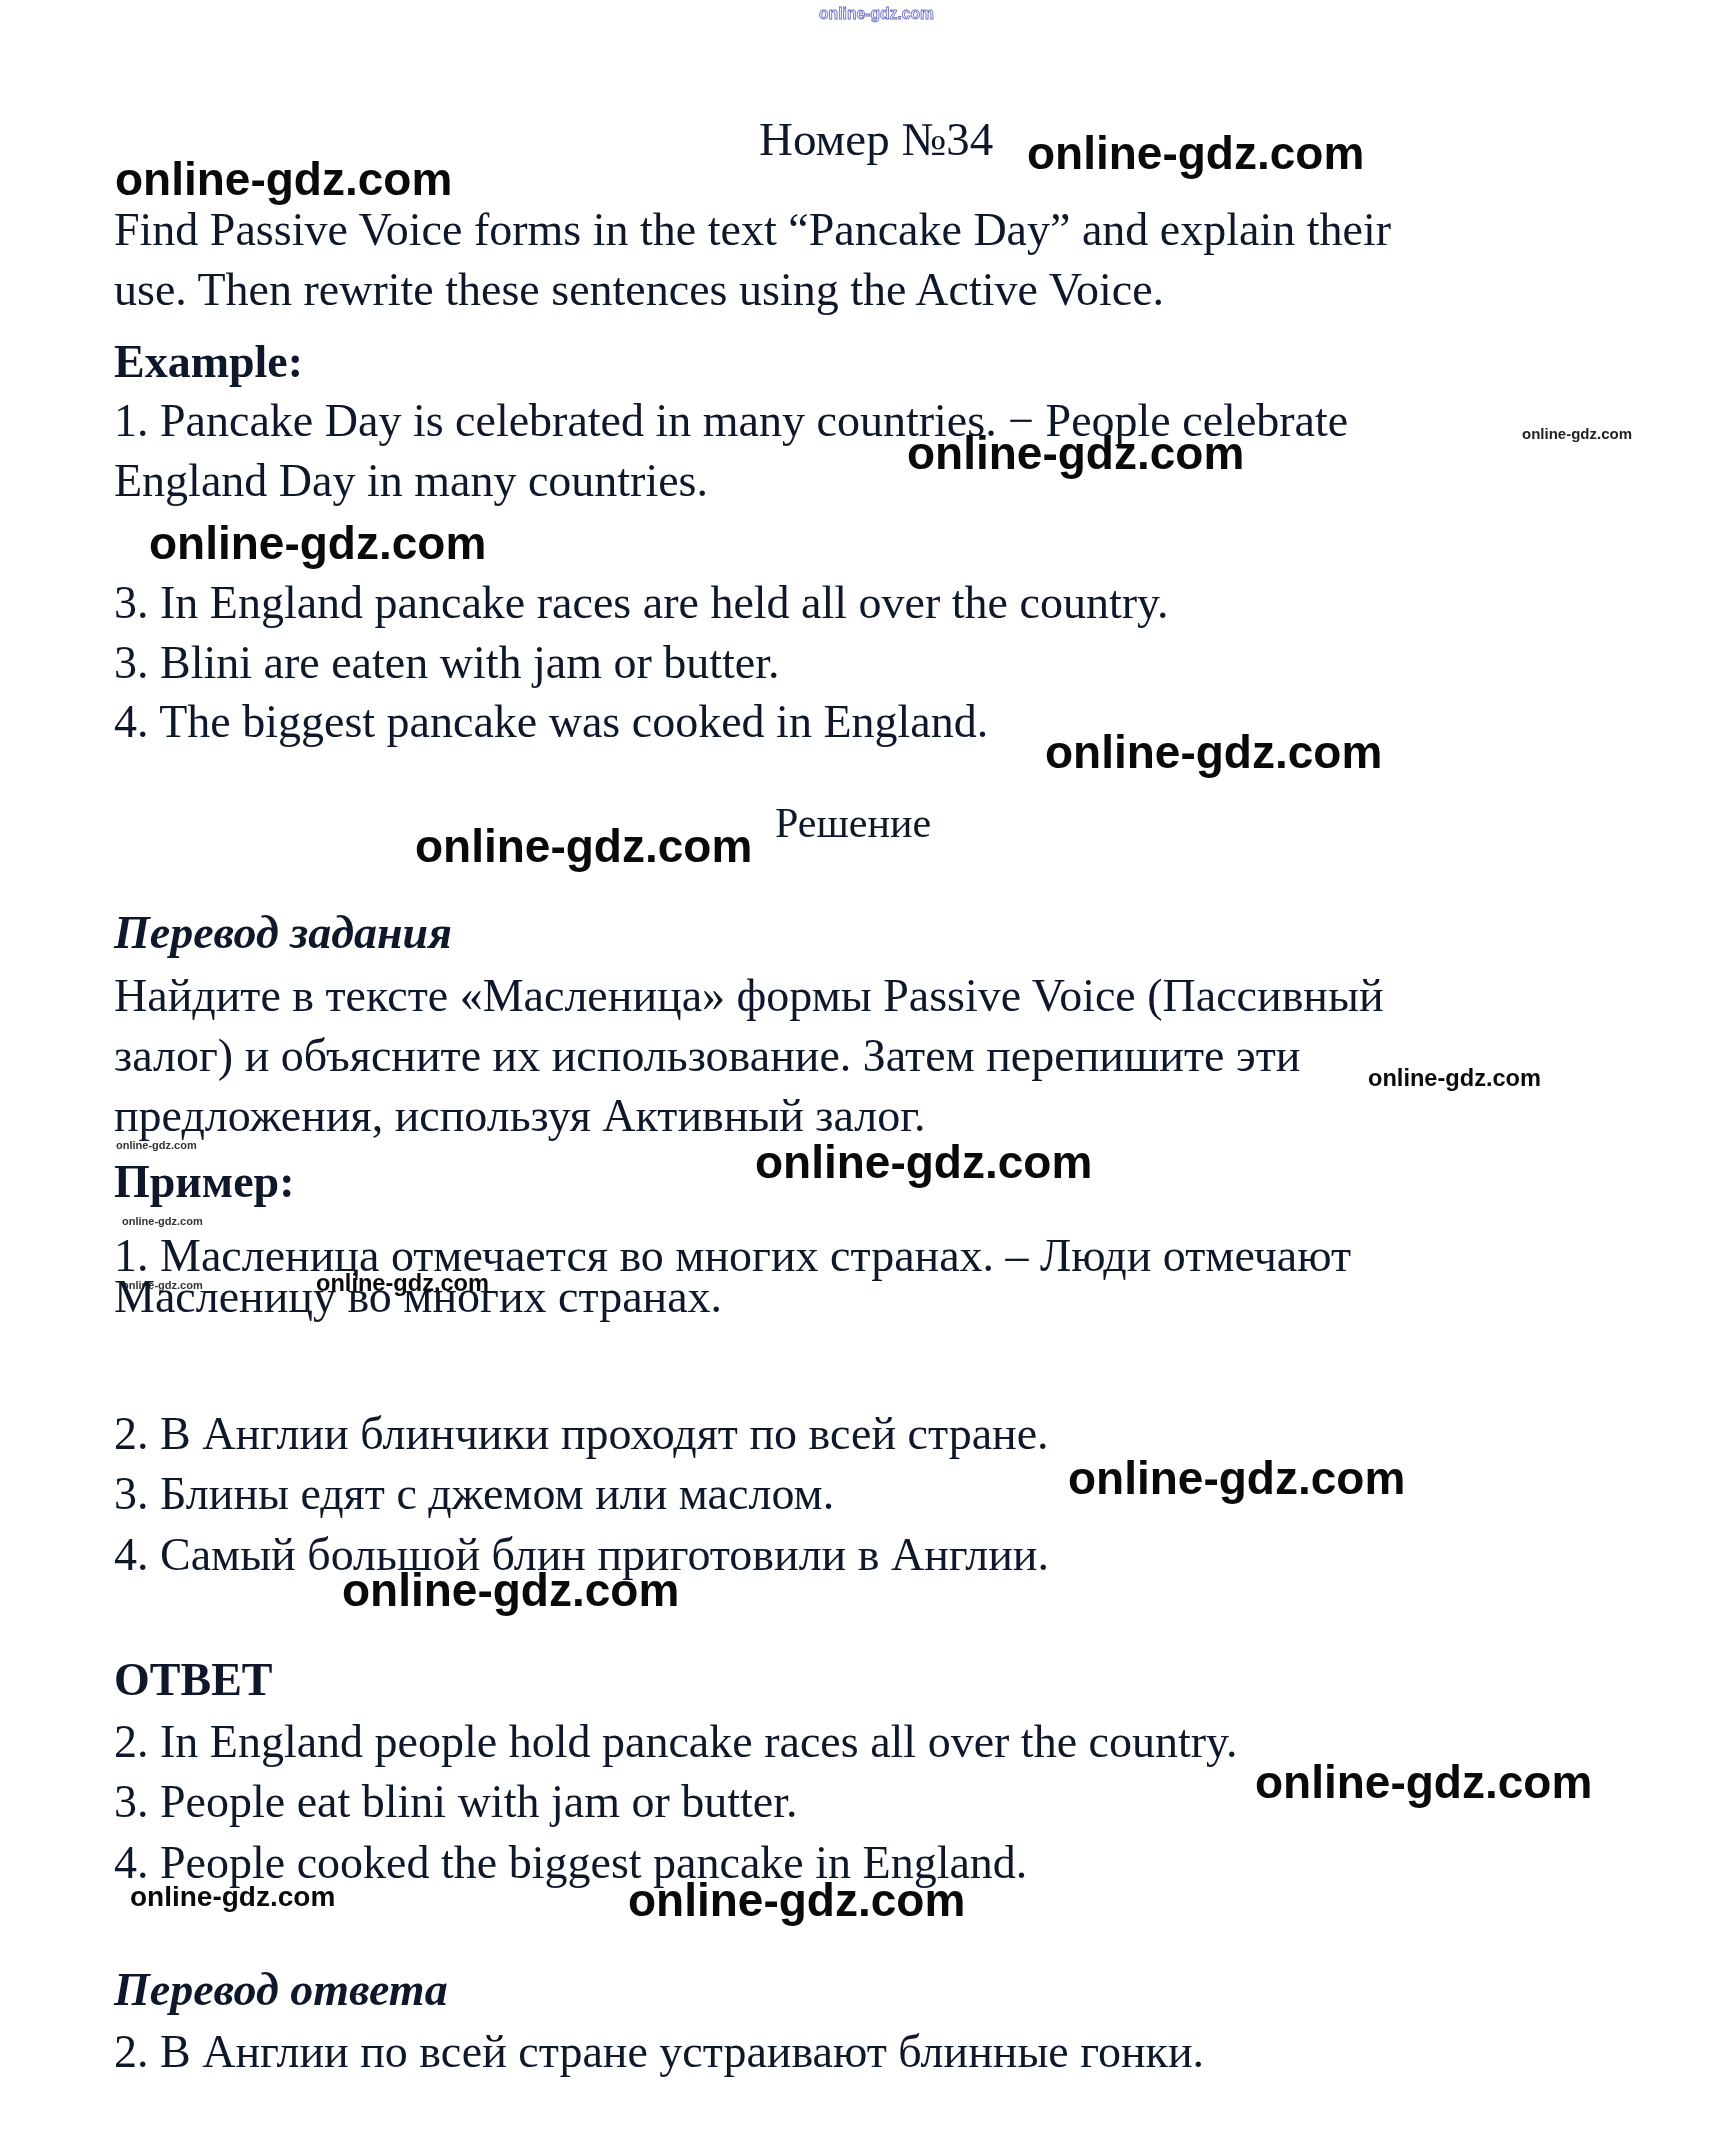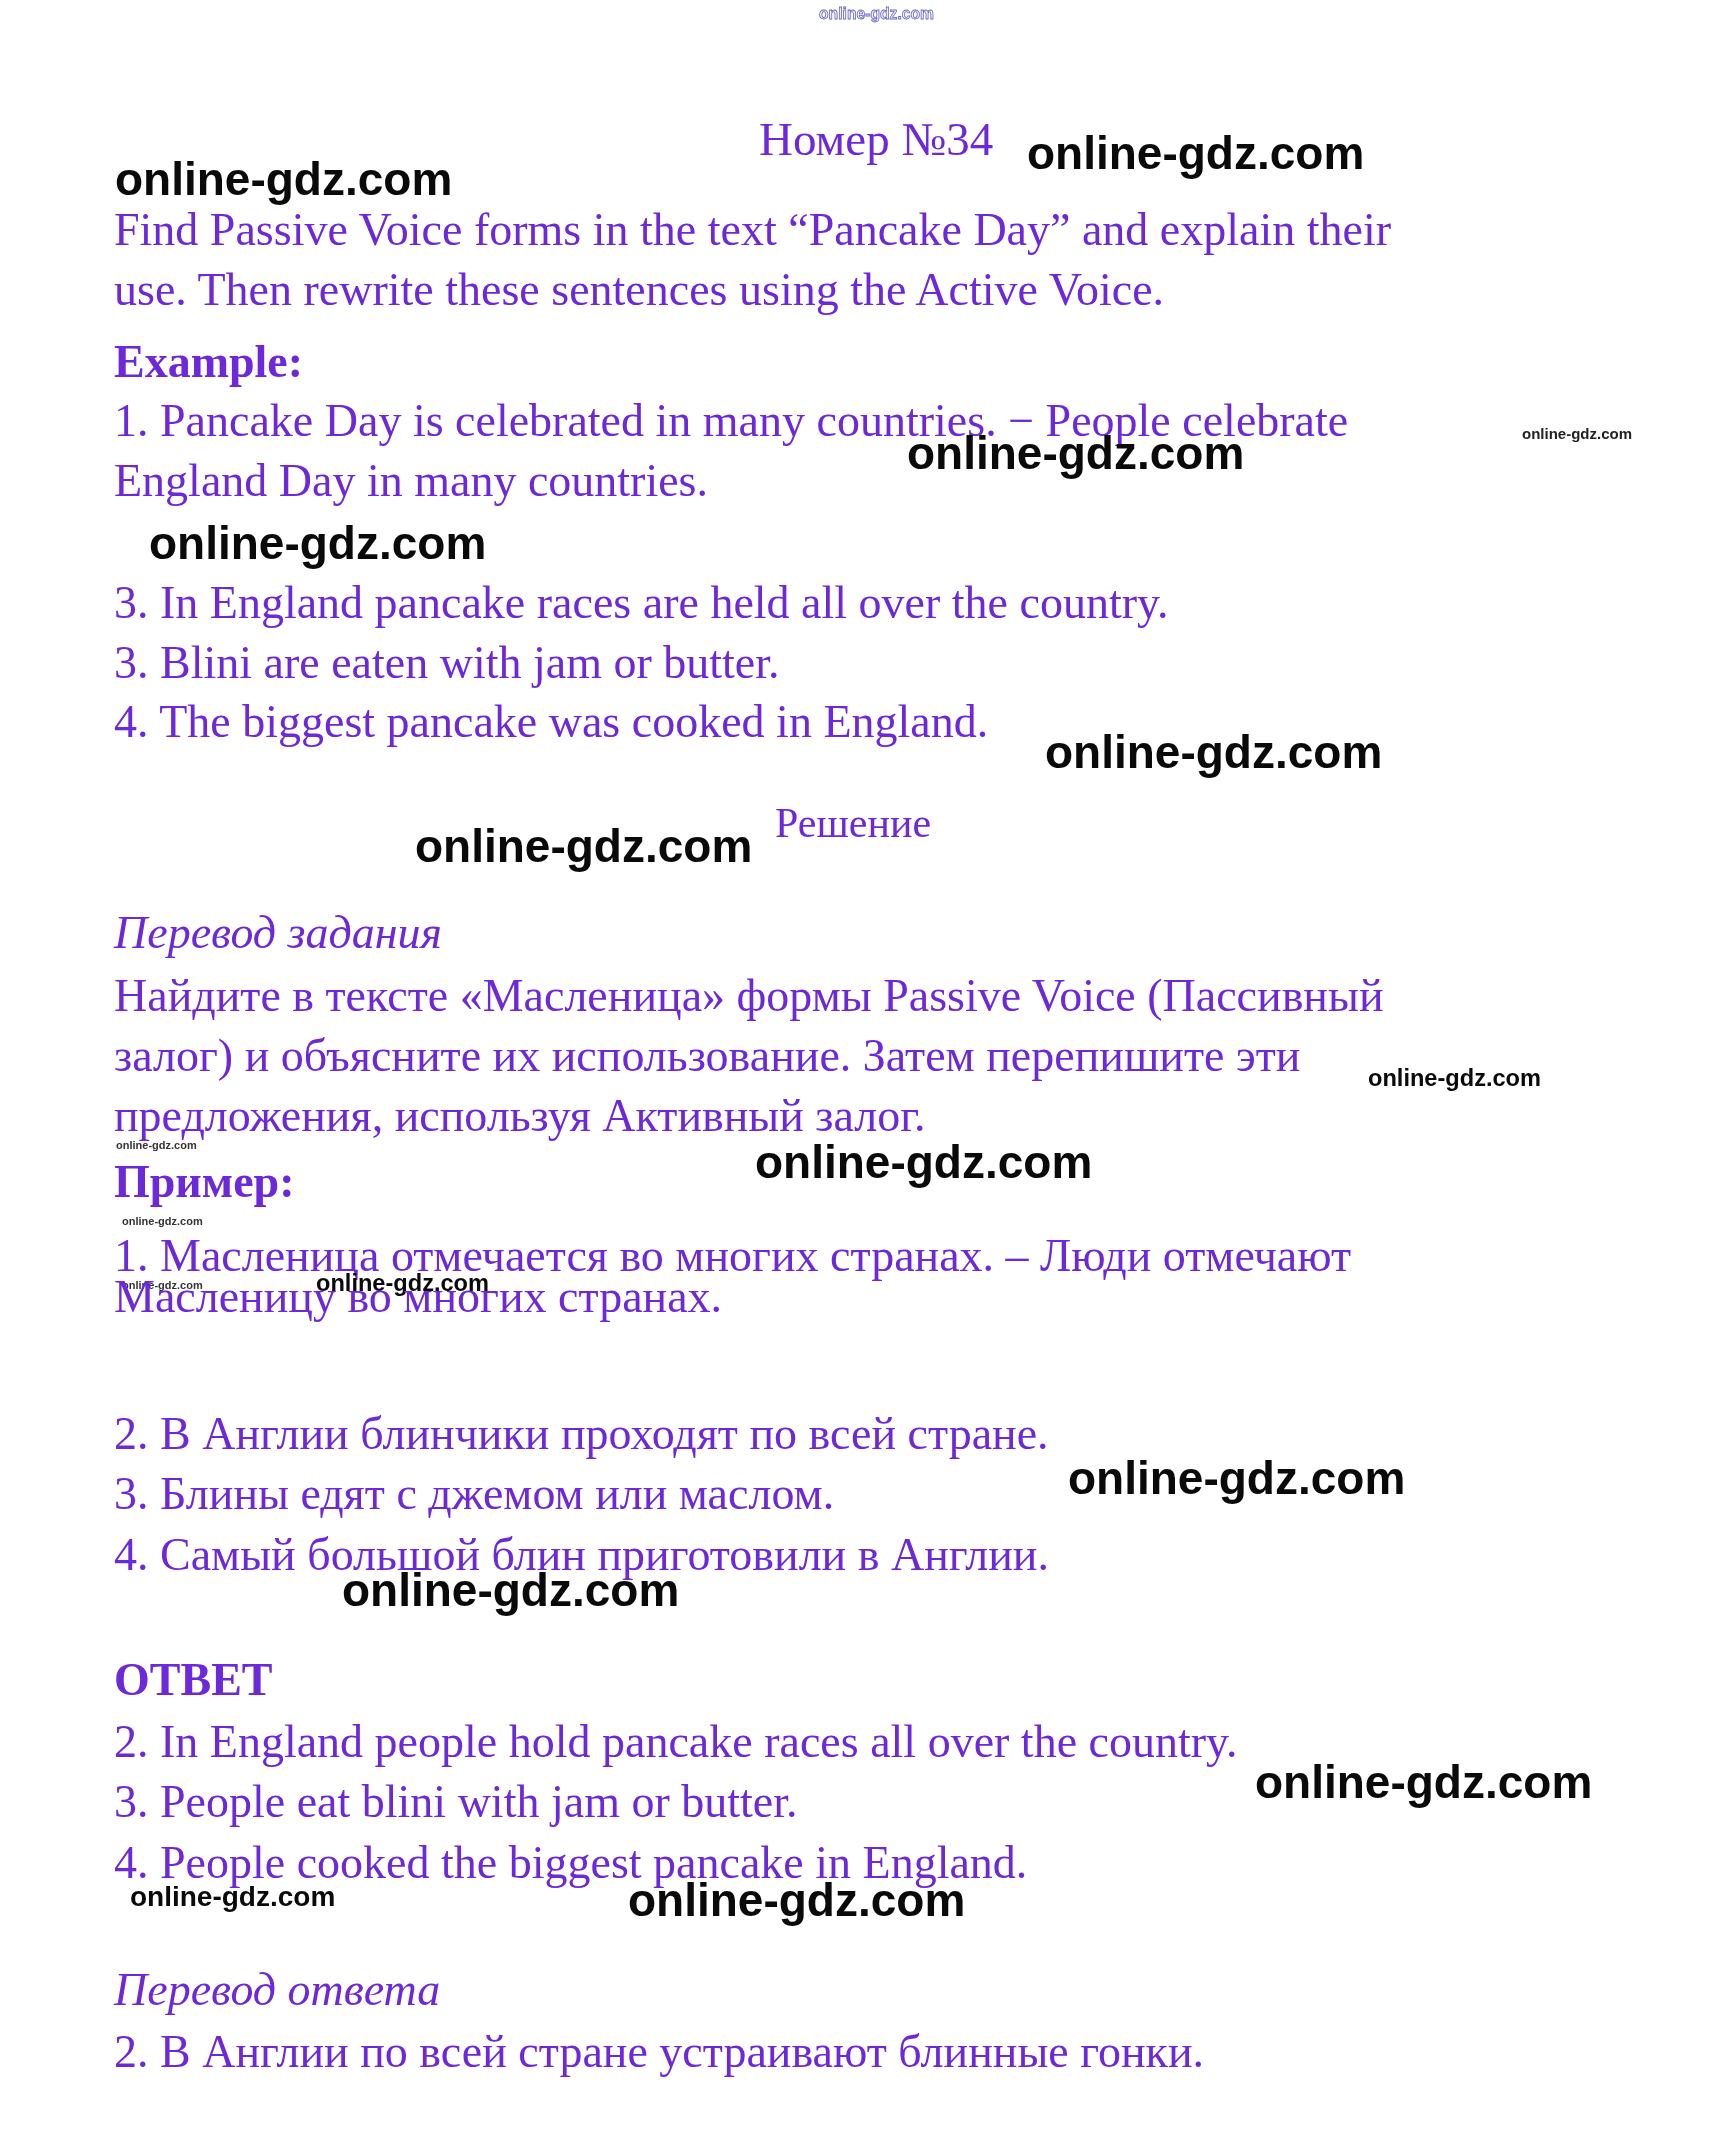--- a/index.html
+++ b/index.html
@@ -12,24 +12,24 @@
     font-family:"Liberation Serif",serif;
     color:#000;
   }
   .line{
     position:absolute;
     left:114px;
     font-family:"Liberation Serif",serif;
     font-size:46px;
     line-height:1.06;
     white-space:nowrap;
-    color:#6d28d9;
+    color:#0f172a;
   }
   .b{font-weight:bold;}
-  .bi{font-weight:normal;font-style:italic;}
+  .bi{font-weight:bold;font-style:italic;}
   .title{font-size:47px;}
   .wm{
     position:absolute;
     font-family:"Liberation Sans","DejaVu Sans",sans-serif;
     font-weight:700;
     color:#0a0a0a;
     white-space:nowrap;
     line-height:1;
   }
   .wm-lg{font-size:46px;}

